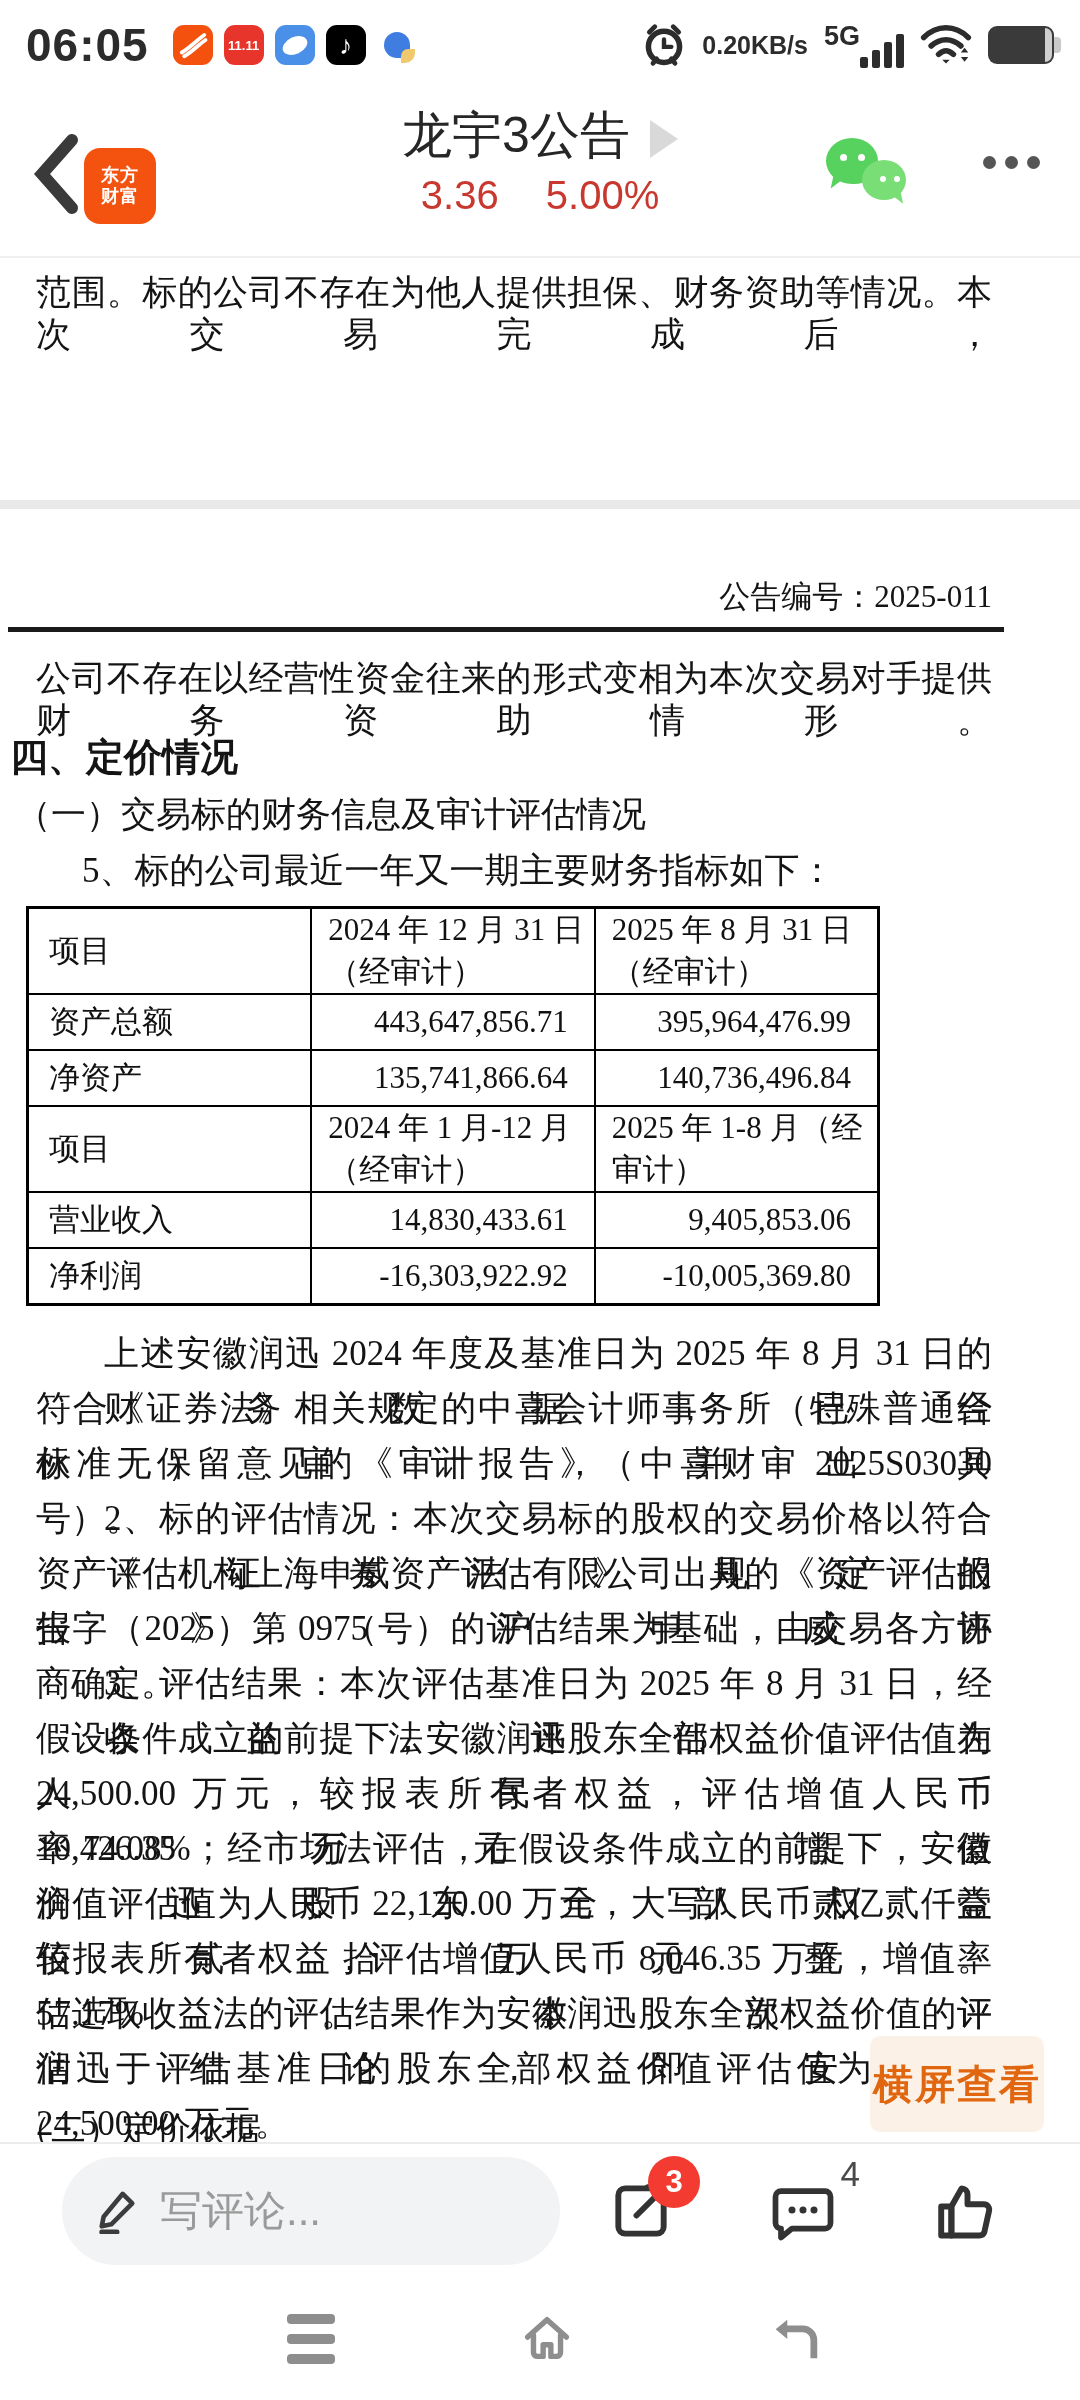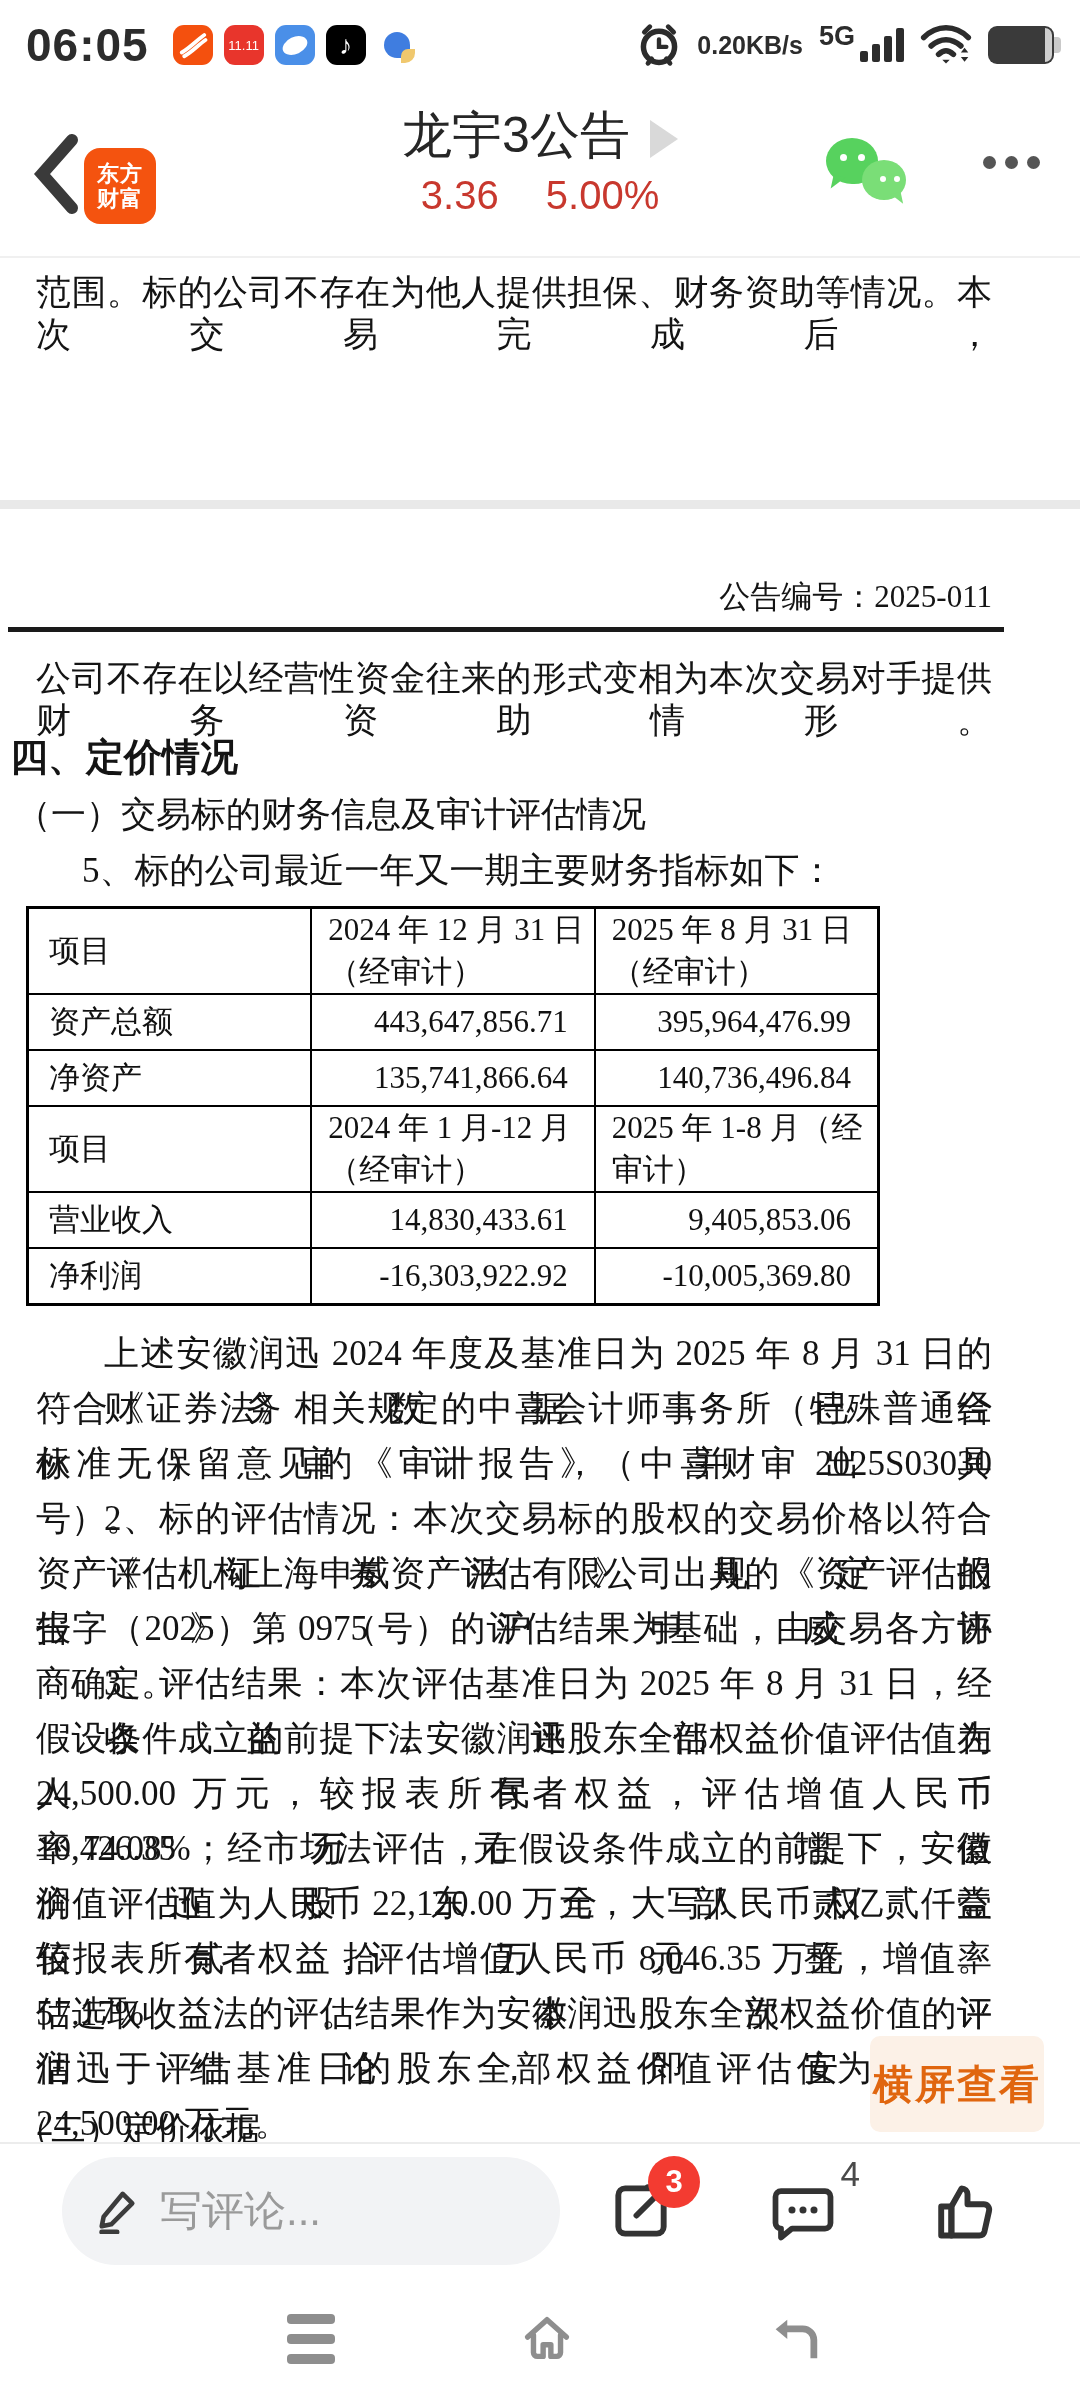--- a/index.html
+++ b/index.html
@@ -8,48 +8,48 @@
     width:1080px; height:2400px; position:relative; margin:0 auto;
     background:#ffffff; overflow:hidden;
     font-family:"Liberation Sans", sans-serif; color:#222;
   }
   
   .statusbar { position:absolute; top:0; left:0; right:0; height:90px;
     display:flex; align-items:center; padding:0 26px; }
   .sb-time { font-size:46px; font-weight:700; color:#2c2c2c; letter-spacing:1px; }
   .appicons { display:flex; gap:11px; margin-left:24px; align-items:center; }
   .appicon { width:40px; height:40px; border-radius:11px; display:flex;
-    align-items:center; justify-content:center; color:#fff; font-weight:400; overflow:hidden; }
+    align-items:center; justify-content:center; color:#fff; font-weight:700; overflow:hidden; }
   .ai-em { background:#f4500e; }
   .ai-em svg { width:30px; height:30px; }
   .ai-shop { background:#e8352c; font-size:13px; line-height:1; }
   .ai-blue { background:#4a8fe8; }
   .ai-blue i { display:block; width:26px; height:17px; background:#fff; border-radius:50%; transform:rotate(-25deg); }
   .ai-tt { background:#000; font-size:26px; }
   .ai-fish { background:#fff; position:relative; }
   .ai-fish i { display:block; width:26px; height:26px; background:#3f7de0; border-radius:50% 50% 8px 50%; }
   .ai-fish b { position:absolute; right:2px; bottom:2px; width:14px; height:14px; background:#f0c86e; border-radius:50% 0 10px 0; }
   .sb-right { margin-left:auto; display:flex; align-items:center; gap:16px; }
   .kbs { display:flex; flex-direction:row; align-items:flex-end; line-height:1.05;
     font-weight:700; font-size:25px; color:#2c2c2c; }
-  .net { display:flex; align-items:center; gap:5px; }
+  .net { display:flex; align-items:flex-end; }
   .net-label { font-size:27px; font-weight:700; color:#2c2c2c; line-height:1; margin-bottom:18px; }
   .bars { display:flex; align-items:flex-end; gap:4px; }
   .bars i { width:8px; background:#2c2c2c; border-radius:2px; display:block; }
   .battery { width:66px; height:38px; background:#3a3a3a; border-radius:9px; position:relative; }
   .battery:after { content:""; position:absolute; right:-7px; top:11px; width:7px; height:16px;
     background:#c9c9c9; border-radius:0 4px 4px 0; }
   .battery i { position:absolute; right:2px; top:2px; bottom:2px; width:7px; background:#cfcfcf; border-radius:0 7px 7px 0; }
   
   .header { position:absolute; top:90px; left:0; right:0; height:168px; background:#fff;
     border-bottom:2px solid #f0f0f0; }
   .back { position:absolute; left:30px; top:44px; width:50px; height:80px; }
   .logo { position:absolute; left:84px; top:58px; width:72px; height:76px; background:#f4530f;
     border-radius:16px; display:flex; flex-direction:column; align-items:center; justify-content:center;
-    color:#fff; font-weight:700; font-size:22px; line-height:1.15; letter-spacing:1px; }
+    color:#fff; font-weight:700; font-size:18px; line-height:1.15; letter-spacing:1px; }
   .titlewrap { position:absolute; left:240px; right:240px; top:12px; text-align:center; }
   .title-line { display:flex; align-items:center; justify-content:center; gap:20px; }
   .title { font-size:50px; color:#262626; font-weight:500; }
   .play-tri { width:0; height:0; border-left:28px solid #d9d9d9; border-top:19px solid transparent;
     border-bottom:19px solid transparent; margin-top:6px; }
   .pricerow { margin-top:4px; font-size:40px; color:#c8382e; }
   .pricerow span { margin:0 18px; }
   .wechat { position:absolute; right:168px; top:48px; width:86px; height:80px; }
   .bub1 { position:absolute; left:0; top:0; width:52px; height:46px; background:#57d25e; border-radius:50% 50% 46% 50%; }
   .bub1:after { content:""; position:absolute; left:6px; bottom:-6px; width:0; height:0;

